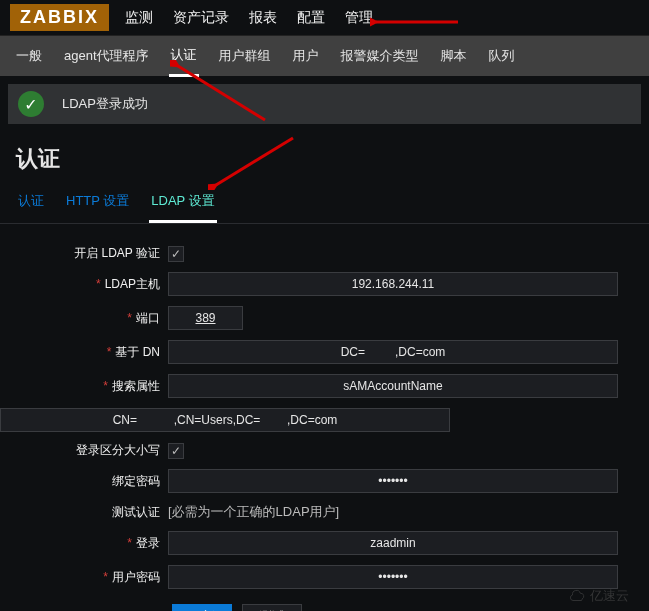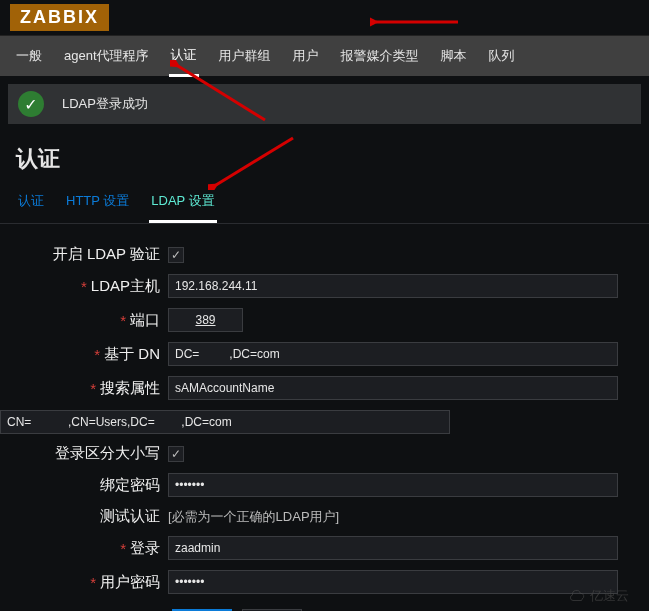--- a/index.html
+++ b/index.html
@@ -108,37 +108,38 @@
     .row {
       display: flex;
       align-items: center;
       padding: 5px 0;
     }
     .row-label {
       width: 168px;
       text-align: right;
       padding-right: 8px;
       color: #f0f0f0;
-      font-size: 15px;
+      font-size: 12px;
       display: flex;
       justify-content: flex-end;
       align-items: center;
       gap: 4px;
     }
     .req {
       color: #d43f3a;
     }
     .input {
       background: #1c1e22;
       border: 1px solid #3a3c40;
       color: #e6e6e6;
       height: 24px;
       padding: 0 6px;
       font-size: 12px;
       width: 450px;
+      text-align: center;
     }
     .input.small {
       width: 75px;
       text-align: center;
       text-decoration: underline;
     }
     .checkbox {
       width: 16px;
       height: 16px;
       background: #1c1e22;
@@ -222,20 +223,27 @@
   <defs>
       <marker id="ah3" markerWidth="8" markerHeight="8" refX="1" refY="4" orient="auto">
         <path d="M8,0 L0,4 L8,8 z" fill="#d40000"></path>
       </marker>
     </defs>
   <line x1="85" y1="8" x2="8" y2="55" stroke="#d40000" stroke-width="3" marker-end="url(#ah3)"></line>
 </svg>
 
 <div class="topbar">
   <div class="logo">ZABBIX</div>
+  <div class="topnav">
+    <div class="topnav-item">监测</div>
+    <div class="topnav-item">资产记录</div>
+    <div class="topnav-item">报表</div>
+    <div class="topnav-item">配置</div>
+    <div class="topnav-item">管理</div>
+  </div>
 </div>
 
 <div class="subbar">
   <div class="subnav-item">一般</div>
   <div class="subnav-item">agent代理程序</div>
   <div class="subnav-item active">认证</div>
   <div class="subnav-item">用户群组</div>
   <div class="subnav-item">用户</div>
   <div class="subnav-item">报警媒介类型</div>
   <div class="subnav-item">脚本</div>

